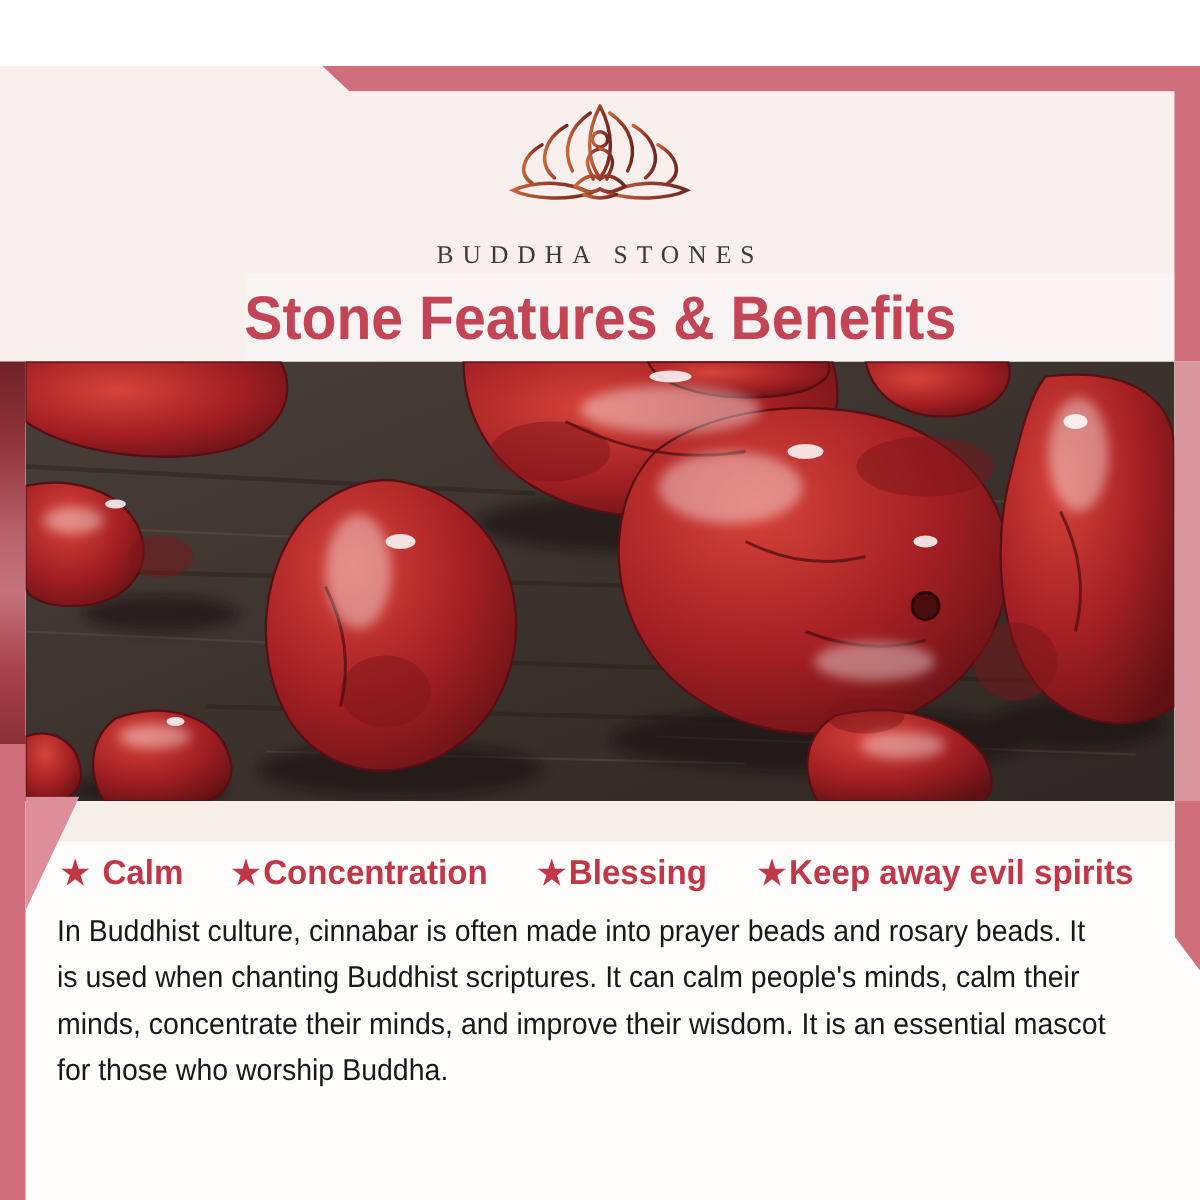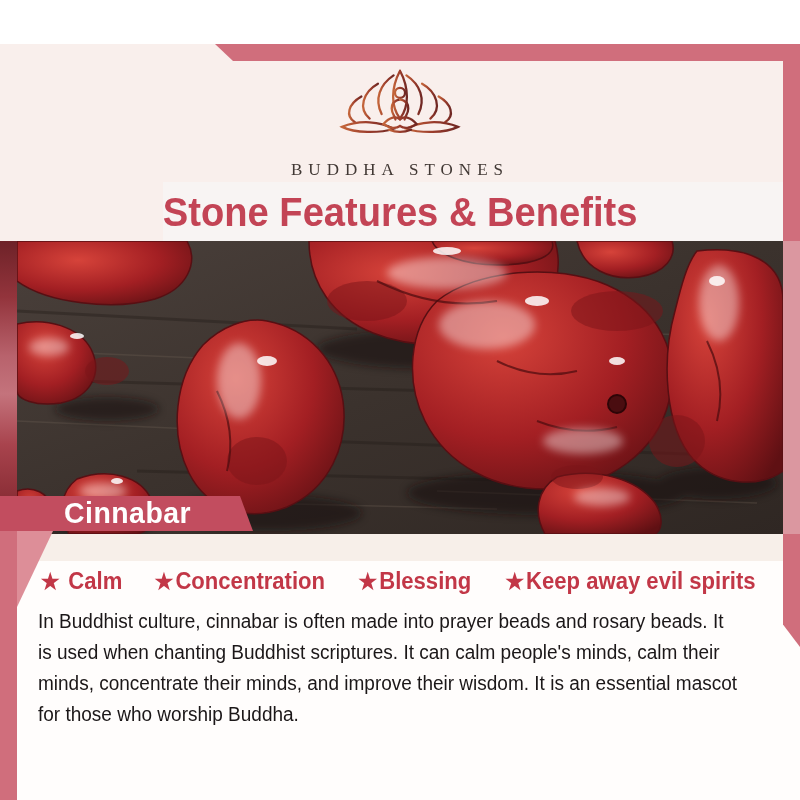--- a/index.html
+++ b/index.html
@@ -240,17 +240,14 @@
   </div>
 
   <div class="abs band band-top"></div>
   <div class="abs band band-right-upper"></div>
   <div class="abs band-right-photo"></div>
   <div class="abs band band-right-lower"></div>
   <div class="abs band band-left"></div>
   <div class="abs band band-bottom"></div>
   <div class="abs fold-triangle"></div>
 
-  <div class="abs stone-banner">
-    <span class="label">Cinnabar</span>
-  </div>
 
 </div>
 
 </body></html>

